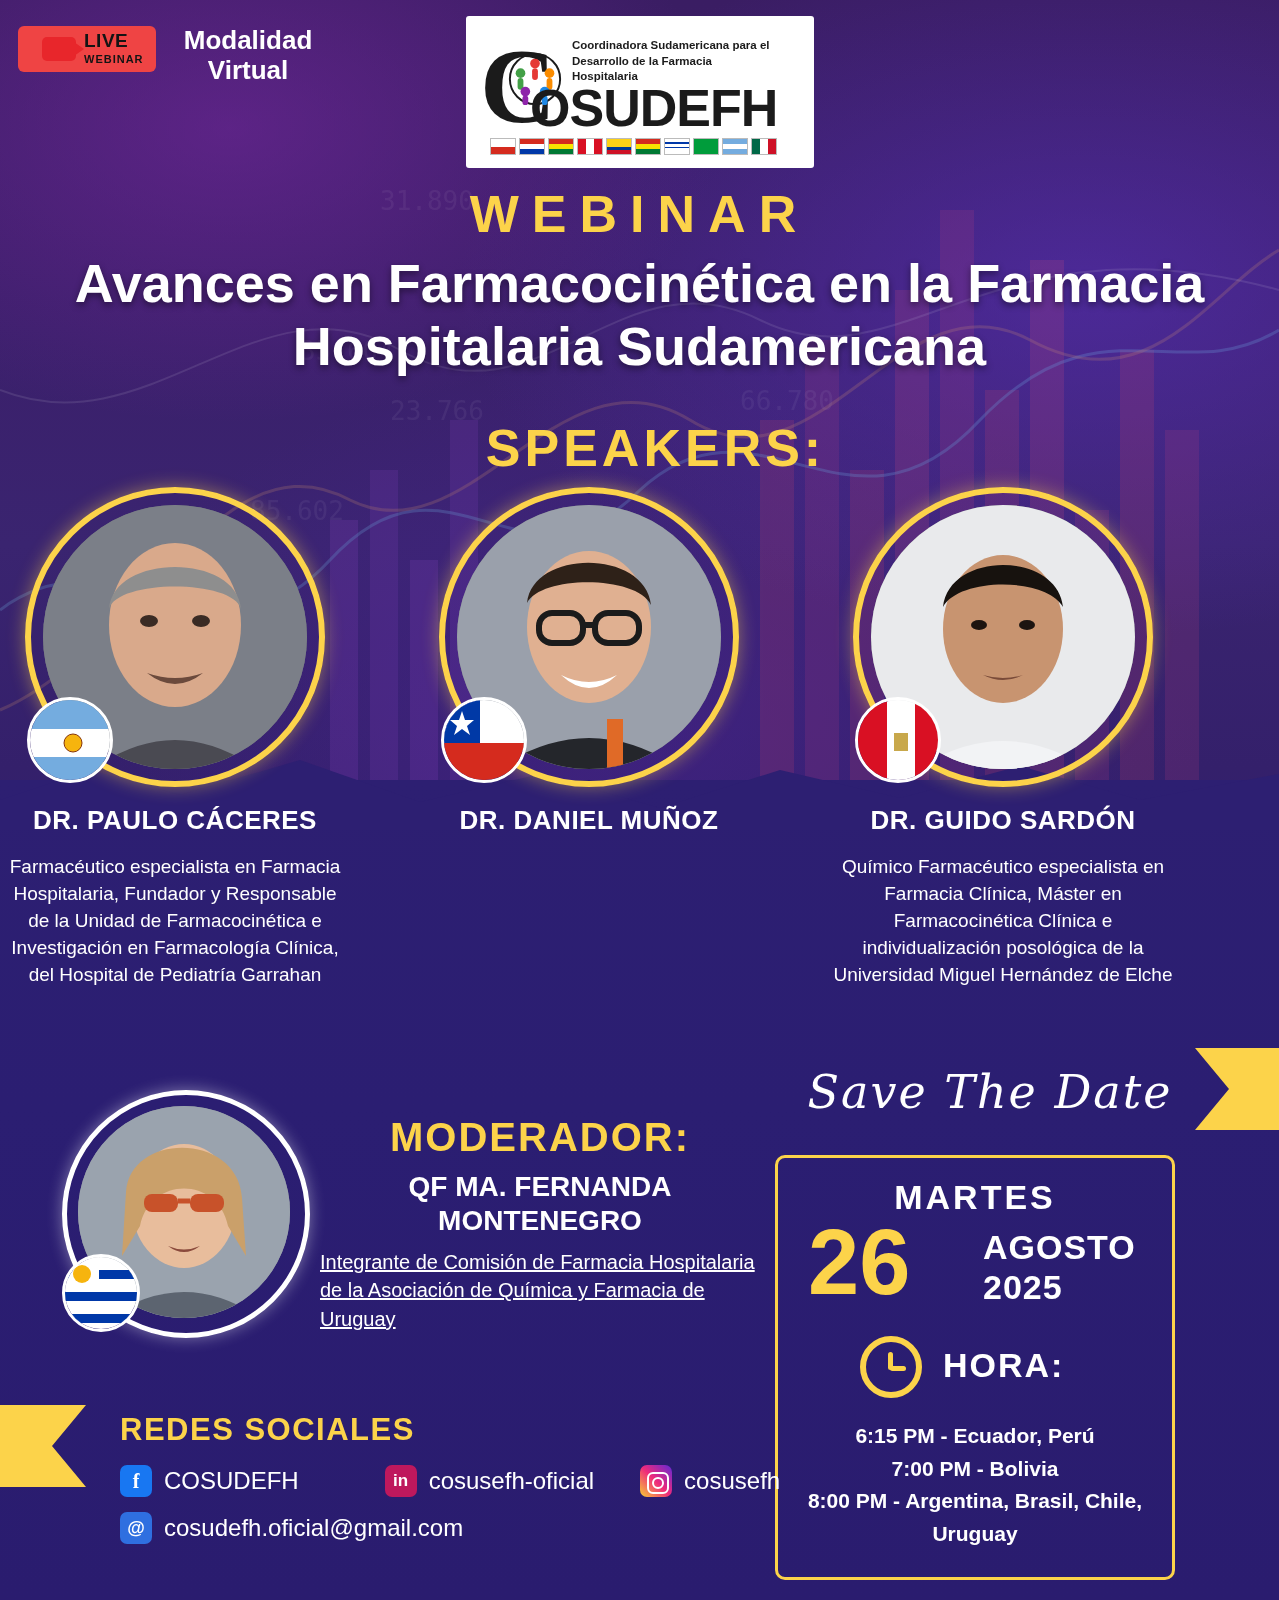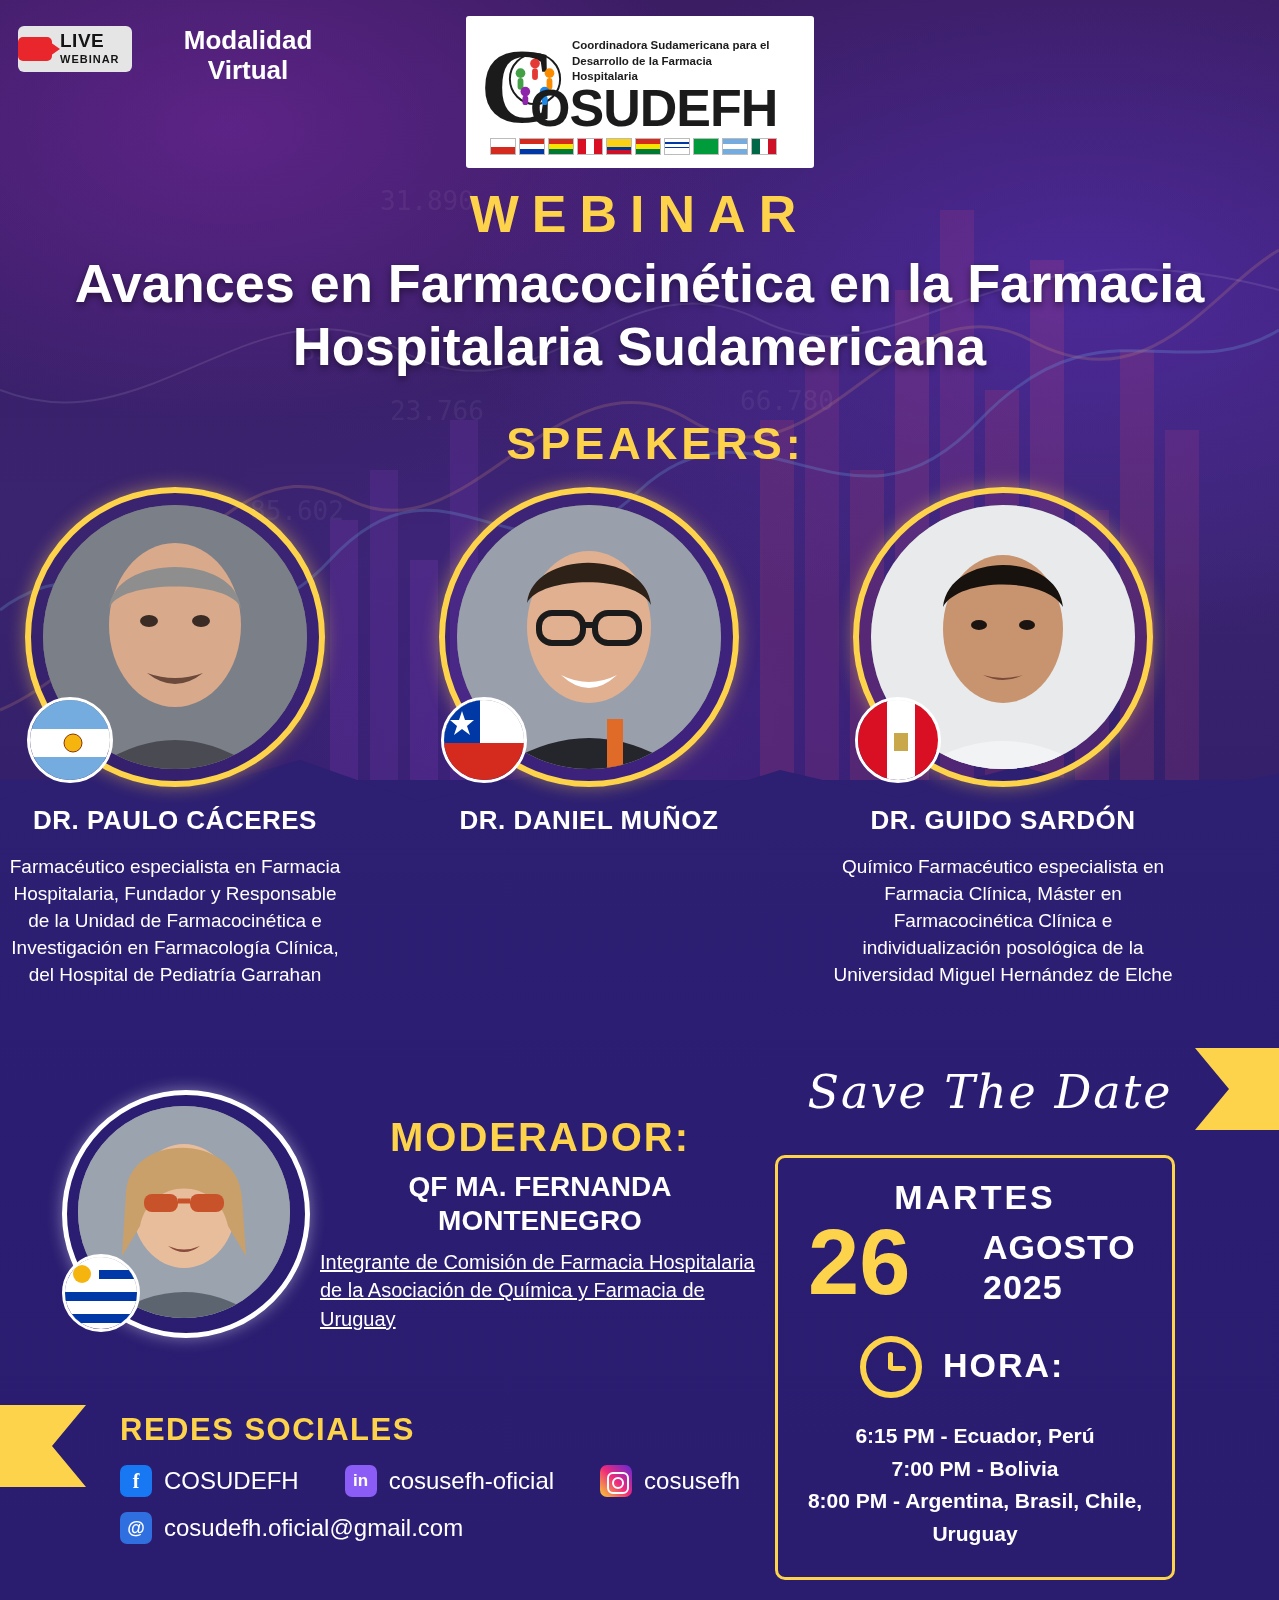--- a/index.html
+++ b/index.html
@@ -16,21 +16,21 @@
   }
 
   
   .bg-chart { position:absolute; left:0; top:90px; width:1279px; height:730px; opacity:.55; }
   .bg-bottom { position:absolute; left:0; top:780px; width:1279px; height:820px;
      background:linear-gradient(180deg,#2d1f72 0%, #2b1e72 40%, #2a1c6f 100%); }
   .bg-wave { position:absolute; left:0; top:740px; width:1279px; height:90px; }
 
   
   .live-badge { position:absolute; left:18px; top:26px; display:flex; align-items:center; gap:8px;
-     background:#e5e5e5; border-radius:6px; padding:5px 12px 5px 0; }
+     background:#ef4444; border-radius:6px; padding:5px 12px 5px 24px; }
   .live-cam { width:34px; height:24px; background:#e8262b; border-radius:5px; position:relative; }
   .live-cam:after { content:""; position:absolute; right:-8px; top:5px; border-top:7px solid transparent;
      border-bottom:7px solid transparent; border-left:10px solid #e8262b; }
   .live-text { color:#141414; font-weight:bold; line-height:1.02; }
   .live-text .l1 { font-size:19px; letter-spacing:.5px; }
   .live-text .l2 { font-size:11px; letter-spacing:1px; }
   .modalidad { position:absolute; left:148px; top:26px; width:200px; text-align:center;
      font-size:26px; font-weight:bold; line-height:1.15; color:#ffffff; }
 
   
@@ -46,21 +46,21 @@
   .logo .flags { position:absolute; left:24px; top:122px; display:flex; gap:3px; }
   .logo .flags span { width:26px; height:17px; display:block; border:1px solid #bbb; }
 
   
   .webinar-word { position:absolute; top:184px; width:1279px; text-align:center;
      font-size:52px; font-weight:bold; letter-spacing:13px; color:#fcd34a; }
   .main-title { position:absolute; top:252px; width:1279px; text-align:center;
      font-size:54px; font-weight:bold; line-height:1.16; color:#ffffff;
      text-shadow:0 3px 7px rgba(0,0,0,.45); padding:0 28px; }
   .speakers-word { position:absolute; top:418px; width:1279px; text-align:center;
-     font-size:45px; font-weight:bold; letter-spacing:4px; color:#fcd34a;padding-left:32px; }
+     font-size:52px; font-weight:bold; letter-spacing:4px; color:#fcd34a;padding-left:32px; }
 
   
   .speakers { position:absolute; top:487px; left:0; width:1279px; display:flex; gap:64px; }
   .speaker { width:350px; display:flex; flex-direction:column; align-items:center; }
   .avatar-wrap { position:relative; width:300px; height:300px; }
   .avatar-ring { position:absolute; inset:0; border-radius:50%; border:6px solid #fcd34a;
      box-shadow:0 0 18px rgba(252,211,74,.45); }
   .avatar { position:absolute; left:18px; top:18px; width:264px; height:264px; border-radius:50%;
      overflow:hidden; background:#6b6f78; }
   .flag-badge { position:absolute; left:2px; bottom:4px; width:86px; height:86px; border-radius:50%;
@@ -108,21 +108,21 @@
 
   
   .rs-chevron { position:absolute; left:0; top:1405px; width:86px; height:82px; }
   .rs-title { position:absolute; left:120px; top:1412px; font-size:31px; font-weight:bold;
      letter-spacing:1.5px; color:#fcd34a; }
   .rs-row { position:absolute; left:120px; top:1465px; display:flex; align-items:center; gap:12px; font-size:24px; }
   .rs-row2 { position:absolute; left:120px; top:1512px; display:flex; align-items:center; gap:12px; font-size:24px; }
   .ic { width:32px; height:32px; border-radius:7px; display:inline-flex; align-items:center;
      justify-content:center; font-weight:bold; font-size:20px; color:#fff; flex:none; }
   .ic-fb { background:#1877f2; font-family:"Liberation Serif", serif; }
-  .ic-in { background:#8b5cf6; font-size:17px; }
+  .ic-in { background:#be185d; font-size:17px;margin-left:40px; }
   .ic-ig { background:linear-gradient(45deg,#f9ce34,#ee2a7b,#6228d7); position:relative; }
   .ic-ig:before { content:""; position:absolute; left:7px; top:7px; width:18px; height:18px;
      border:2.5px solid #fff; border-radius:6px; }
   .ic-ig:after { content:""; position:absolute; left:12px; top:12px; width:8px; height:8px;
      border:2.5px solid #fff; border-radius:50%; }
   .ic-mail { background:#2f6fe0; font-size:18px; }
   .rs-sep { width:22px; }
 </style>
 </head>
 <body>

